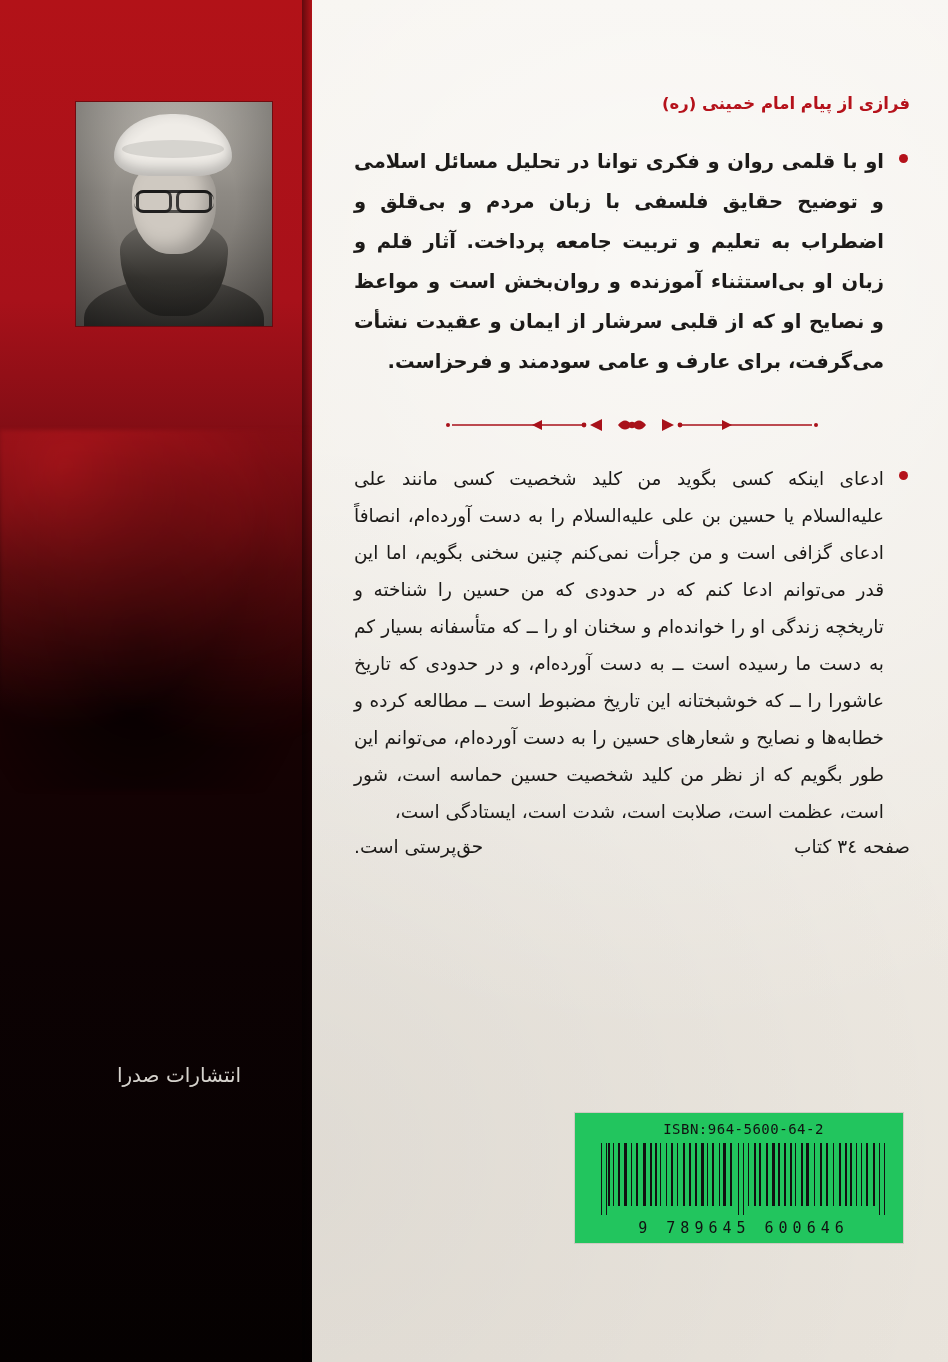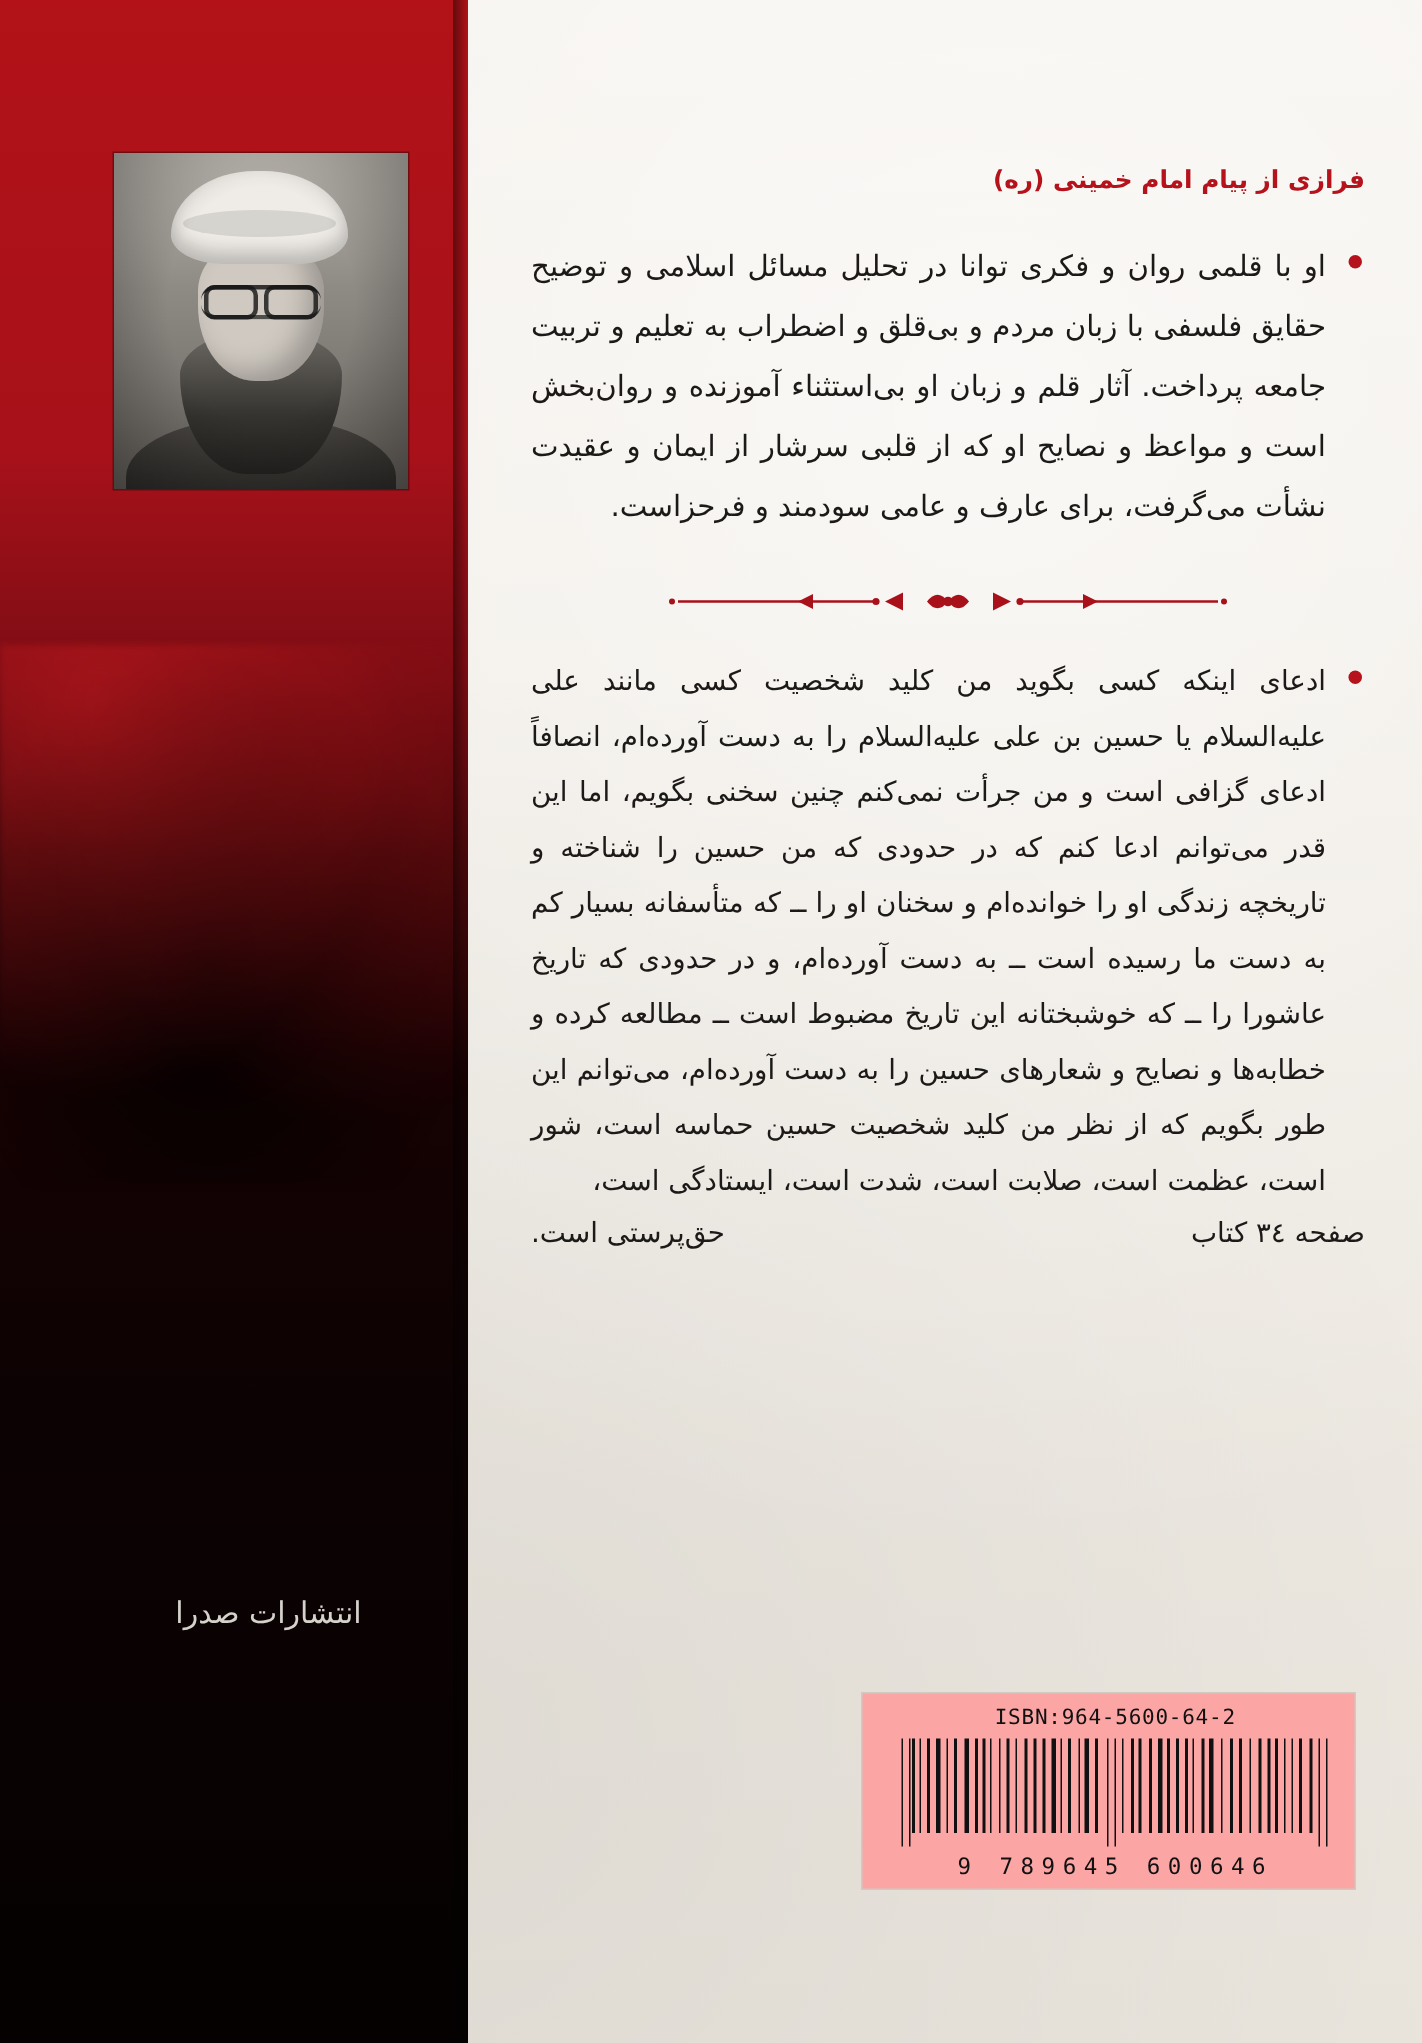--- a/index.html
+++ b/index.html
@@ -189,21 +189,21 @@
     font-size: 20px;
     letter-spacing: 1px;
     opacity: 0.92;
     direction: rtl;
   }
 
   
   #content {
     position: absolute;
     right: 38px;
-    top: 16px;
+    top: 0;
     width: 556px;
     height: 1218px;
     direction: rtl;
   }
 
   #headline {
     margin-top: 88px;
     color: #b5121b;
     font-size: 16.5px;
     line-height: 1.95;
@@ -228,20 +228,21 @@
     border-radius: 50%;
     background: #b5121b;
   }
 
   #quote1 { margin-top: 22px; }
   #quote1 .bullet-dot { top: 12px; }
   #quote1 p {
     margin: 0;
     font-size: 19.5px;
     line-height: 2.05;
+    font-weight: bold;
   }
 
   
   #divider {
     margin: 26px 0 18px 0;
     height: 34px;
     position: relative;
     color: #a8111a;
   }
   #divider svg { display: block; margin: 0 auto; }
@@ -264,21 +265,21 @@
   }
   #page-ref-tail { padding-right: 26px; }
   #page-ref { padding-left: 60px; text-align: center; }
 
   
   #barcode-box {
     position: absolute;
     right: 6px;
     top: 1112px;
     width: 330px;
-    background: #fca5a5;
+    background: #22c55e;
     border: 1px solid #cfcac2;
     padding: 8px 1px 6px 10px;
     box-sizing: border-box;
     direction: ltr;
   }
   #isbn-text {
     font-family: "DejaVu Sans Mono", "Liberation Mono", monospace;
     font-size: 14px;
     color: #111;
     text-align: center;

